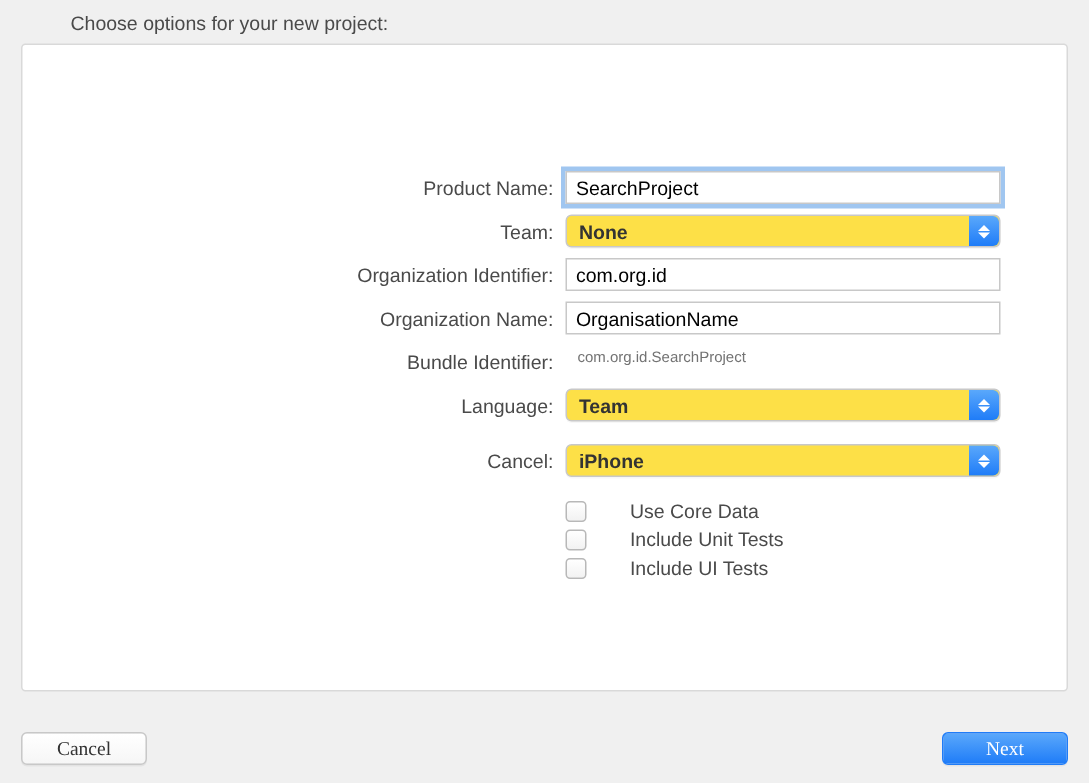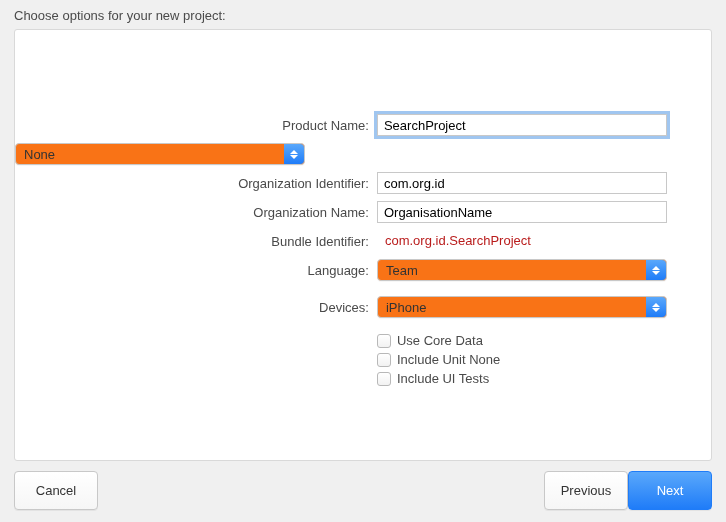--- a/index.html
+++ b/index.html
@@ -9,20 +9,21 @@
     color: #333;
     background: #f0f0f0;
     width: 726px;
     height: 522px;
     overflow: hidden;
   }
   .title {
     padding: 8px 14px 6px 14px;
     font-size: 13px;
     color: #4a4a4a;
+    margin-left: 33px;
   }
   .panel {
     background: #fff;
     border: 1px solid #d9d9d9;
     border-radius: 3px;
     margin: 0 14px 0 14px;
     height: 432px;
     position: relative;
   }
   .form {
@@ -59,27 +60,28 @@
   input.text.focused {
     border: 1px solid #c8c8c8;
     outline: none;
     box-shadow: 0 0 0 3px rgba(109,167,232,0.65);
   }
   .select {
     width: 290px;
     height: 22px;
     border: 1px solid #c8c8c8;
     border-radius: 4px;
-    background: #f97316;
+    background: #fde047;
     display: flex;
     align-items: center;
     position: relative;
     padding-left: 8px;
     font-size: 13px;
     box-shadow: 0 1px 0 rgba(0,0,0,0.03);
+    font-weight: bold;
   }
   .select .arrow {
     position: absolute;
     right: 0;
     top: 0;
     bottom: 0;
     width: 20px;
     background: linear-gradient(#5aa8fb, #1f7cf8);
     border-top-right-radius: 4px;
     border-bottom-right-radius: 4px;
@@ -90,63 +92,64 @@
     gap: 1px;
   }
   .select .arrow .up, .select .arrow .down {
     width: 0; height: 0;
     border-left: 4px solid transparent;
     border-right: 4px solid transparent;
   }
   .select .arrow .up { border-bottom: 4px solid #fff; }
   .select .arrow .down { border-top: 4px solid #fff; }
   .readonly {
-    font-size: 13px;
-    color: #b91c1c;
+    font-size: 10px;
+    color: #737373;
     padding-left: 8px;
     padding-top: 3px;
     height: 22px;
   }
   .spacer { height: 8px; }
   .checkbox-row {
     display: flex;
     align-items: center;
     margin-bottom: 4px;
   }
   .checkbox {
     width: 14px;
     height: 14px;
     border: 1px solid #b8b8b8;
     border-radius: 3px;
     background: linear-gradient(#fff,#f2f2f2);
     margin-right: 6px;
   }
-  .checkbox-label { font-size: 13px; color: #4a4a4a; }
+  .checkbox-label { font-size: 13px; color: #4a4a4a; margin-left: 23px; }
   .footer {
     position: absolute;
     bottom: 12px;
     left: 14px;
     right: 14px;
     display: flex;
     align-items: center;
   }
   .btn {
-    height: 39px;
+    height: 22px;
     min-width: 84px;
     padding: 0 14px;
     font-size: 13px;
     border: 1px solid #c8c8c8;
     border-radius: 4px;
     background: linear-gradient(#ffffff,#f6f6f6);
     color: #333;
     display: inline-flex;
     align-items: center;
     justify-content: center;
     box-shadow: 0 1px 0 rgba(0,0,0,0.05);
     cursor: default;
+    font-family: Liberation Serif, serif;
   }
   .btn.primary {
     background: linear-gradient(#5aa8fb,#1f7cf8);
     border: 1px solid #1f7cf8;
     color: #fff;
   }
   .footer .spacer-flex { flex: 1; }
   .footer .btn + .btn { }
 </style>
 </head>
@@ -158,20 +161,21 @@
   <div class="form">
 
     <div class="row">
       <div class="lbl">Product Name:</div>
       <div class="ctrl">
         <input class="text focused" type="text" value="SearchProject" style="">
       </div>
     </div>
 
     <div class="row">
+      <div class="lbl">Team:</div>
       <div class="ctrl">
         <div class="select">
           <span>None</span>
           <span class="arrow">
               <span class="up"></span>
               <span class="down"></span>
             </span>
         </div>
       </div>
     </div>
@@ -206,21 +210,21 @@
               <span class="up"></span>
               <span class="down"></span>
             </span>
         </div>
       </div>
     </div>
 
     <div class="spacer"></div>
 
     <div class="row">
-      <div class="lbl">Devices:</div>
+      <div class="lbl">Cancel:</div>
       <div class="ctrl">
         <div class="select">
           <span>iPhone</span>
           <span class="arrow">
               <span class="up"></span>
               <span class="down"></span>
             </span>
         </div>
       </div>
     </div>
@@ -229,30 +233,29 @@
 
     <div class="row">
       <div class="lbl"></div>
       <div class="ctrl">
         <div class="checkbox-row">
           <div class="checkbox"></div>
           <div class="checkbox-label">Use Core Data</div>
         </div>
         <div class="checkbox-row">
           <div class="checkbox"></div>
-          <div class="checkbox-label">Include Unit None</div>
+          <div class="checkbox-label">Include Unit Tests</div>
         </div>
         <div class="checkbox-row">
           <div class="checkbox"></div>
           <div class="checkbox-label">Include UI Tests</div>
         </div>
       </div>
     </div>
 
   </div>
 </div>
 
 <div class="footer">
   <div class="btn">Cancel</div>
   <div class="spacer-flex"></div>
-  <div class="btn">Previous</div>
   <div class="btn primary">Next</div>
 </div>
 
 </body></html>

